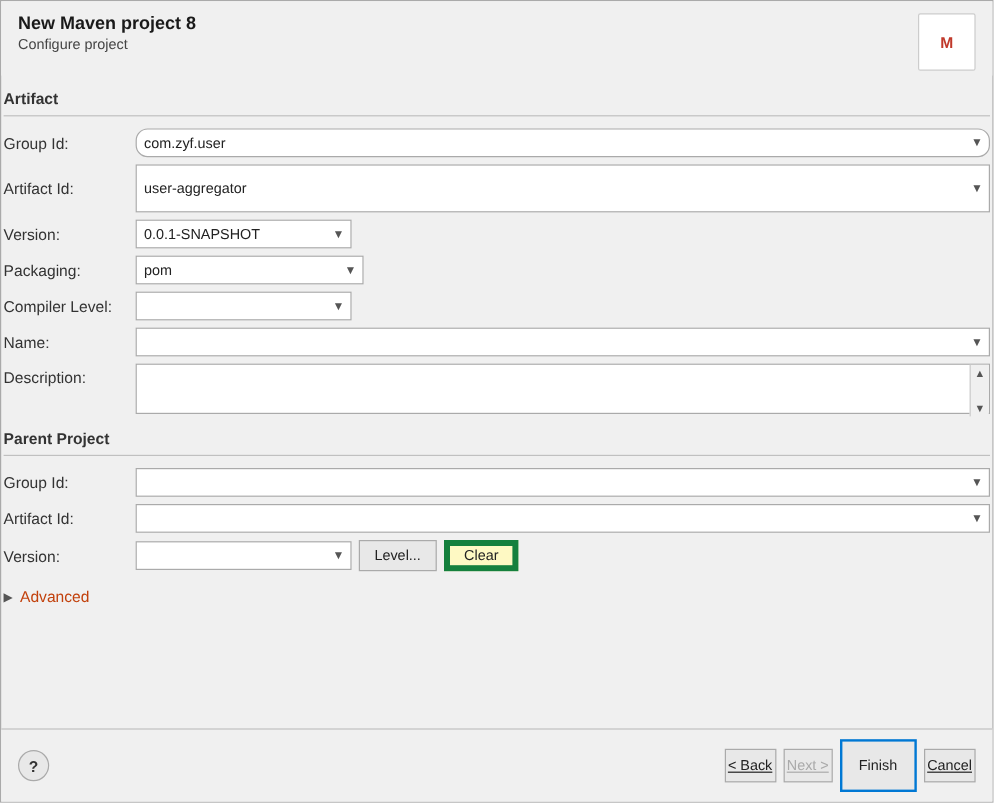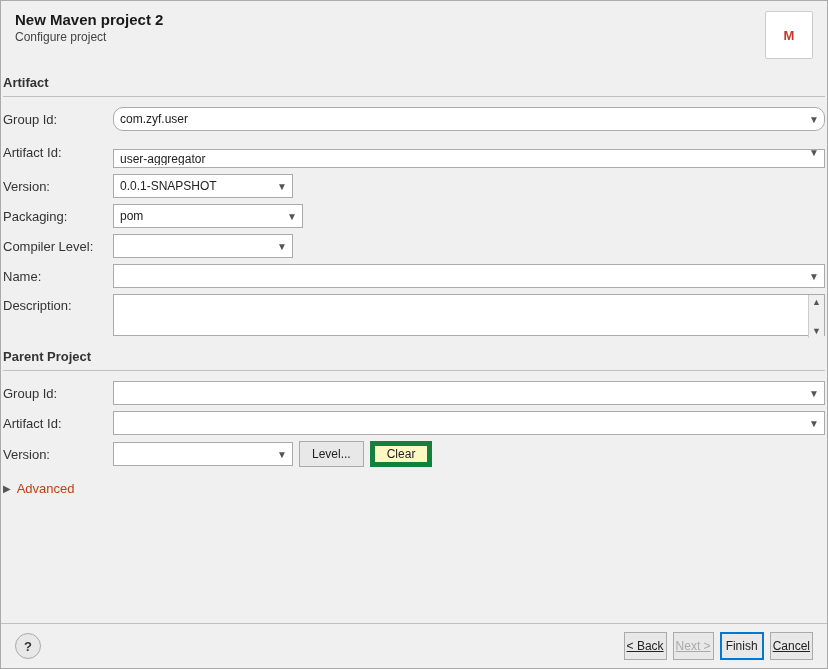--- a/index.html
+++ b/index.html
@@ -282,38 +282,38 @@
       text-decoration: underline;
     }
 
     .footer-btn:disabled {
       color: #aaa;
       cursor: default;
       background: #e8e8e8;
     }
 
     .footer-btn-finish {
-      height: 28px;
-      padding: 0 4px;
+      height: 44px;
+      padding: 0 14px;
       background: #e8e8e8;
       border: 2px solid #0078d4;
       cursor: pointer;
       font-size: 12px;
       color: #222;
       font-weight: normal;
     }
   </style>
 </head>
 <body>
 
 <div class="dialog">
 
   <div class="dialog-header">
     <div>
-      <div class="dialog-title">New Maven project 2</div>
+      <div class="dialog-title">New Maven project 8</div>
       <div class="dialog-subtitle">Configure project</div>
     </div>
     <div class="maven-icon">
       <span>M</span>
     </div>
   </div>
 
   <div class="dialog-body">
 
     <div class="section-header">Artifact</div>
@@ -325,21 +325,21 @@
         <select class="form-control" style="height:24px;padding:2px 24px 2px 6px;border-radius:10px;">
           <option>com.zyf.user</option>
         </select>
         <span class="chevron">▼</span>
       </div>
     </div>
 
     <div class="form-row">
       <div class="form-label">Artifact Id:</div>
       <div class="select-wrapper">
-        <select class="form-control" style="height:19px;padding:2px 24px 2px 6px;margin-top:12px;">
+        <select class="form-control" style="height:40px;padding:2px 24px 2px 6px;">
           <option>user-aggregator</option>
         </select>
         <span class="chevron">▼</span>
       </div>
     </div>
 
     <div class="form-row">
       <div class="form-label">Version:</div>
       <div class="select-wrapper select-small">
         <select class="form-control" style="height:24px;padding:2px 24px 2px 6px;width:180px;">

